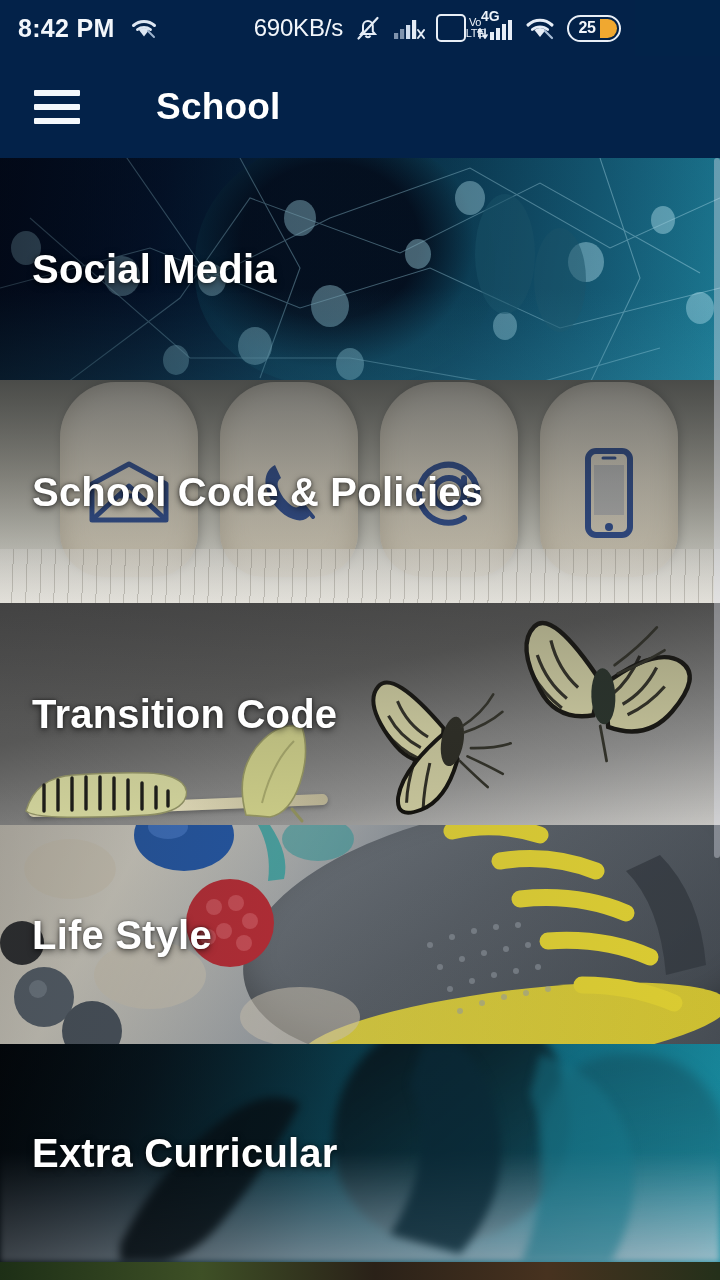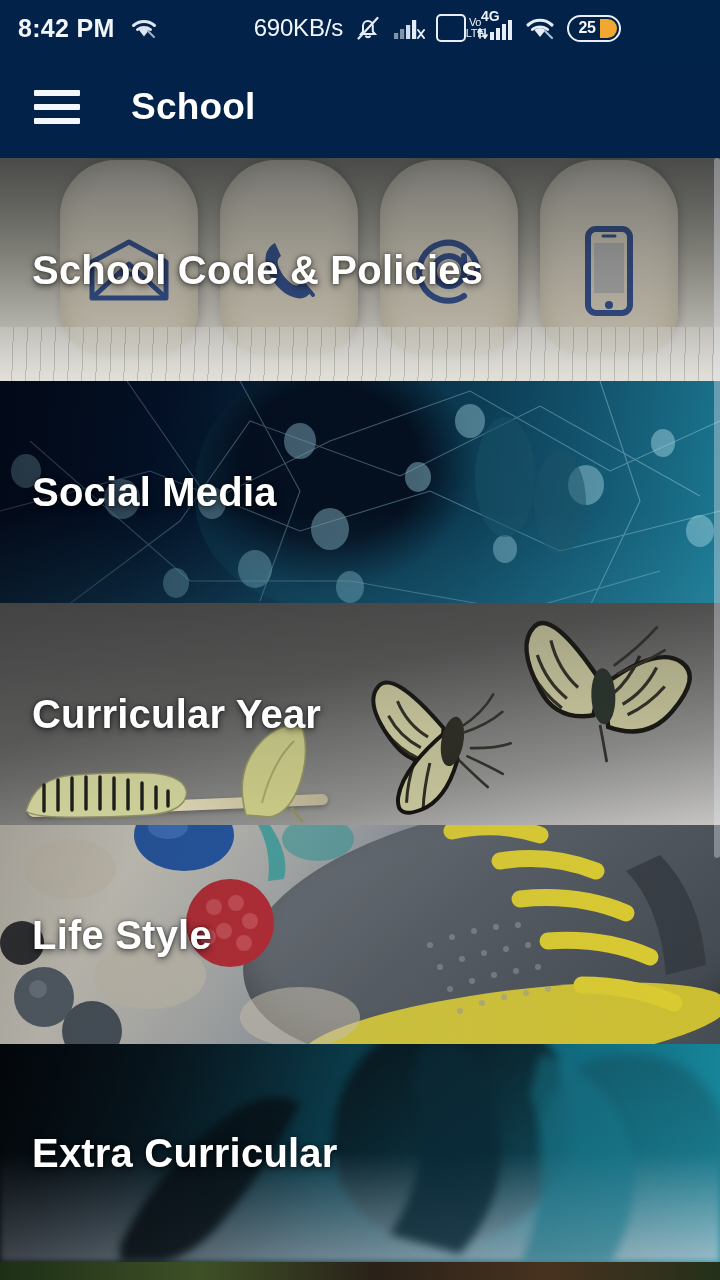--- a/index.html
+++ b/index.html
@@ -48,21 +48,21 @@
     background:#f0a830; border-radius:0 11px 11px 0;
   }
   .battery .pct{
     position:relative; font-size:16px; font-weight:bold; color:#f2f6fb;
     letter-spacing:-.5px; margin-right:14px;
   }
 
   
   .appbar{
     width:720px; height:102px; background:#032249;
-    display:flex; align-items:center; padding-left:34px; gap:51px;
+    display:flex; align-items:center; padding-left:34px; gap:76px;
   }
   .hamburger{ width:46px; height:34px; display:flex; flex-direction:column; justify-content:space-between; cursor:pointer; }
   .hamburger span{ display:block; height:6px; background:#f4f8fc; border-radius:1px; }
   .appbar-title{ font-size:37px; font-weight:bold; color:#ffffff; letter-spacing:.2px; }
 
   
   .list{ position:relative; width:720px; height:1122px; overflow:hidden; background:#10171f; }
   .card{ position:relative; width:720px; overflow:hidden; }
   .card-art{ position:absolute; inset:0; }
   .card-title{
@@ -221,20 +221,59 @@
 <div class="appbar">
   <div class="hamburger">
     <span></span>
     <span></span>
     <span></span>
   </div>
   <div class="appbar-title">School</div>
 </div>
 
 <div class="list">
+
+  <div class="card c2">
+    <div class="card-art">
+      <div class="head"></div>
+      <svg width="720" height="222" viewBox="0 0 720 222" style="position:absolute;inset:0">
+        <g stroke="#9fd4e4" stroke-width="1.1" opacity=".5" fill="none">
+          <path d="M120 -10 L210 120 L330 60 L470 10 L610 90 L720 40"></path>
+          <path d="M0 130 L150 90 L300 150 L430 110 L560 170 L720 130"></path>
+          <path d="M60 230 L180 140 L250 40 L400 95 L540 25 L700 115"></path>
+          <path d="M30 60 L190 200 L350 200 L520 230 L660 190"></path>
+          <path d="M240 0 L300 110 L260 220"></path>
+          <path d="M600 0 L640 120 L590 225"></path>
+        </g>
+        <g fill="#a8dcea" opacity=".52">
+          <ellipse cx="122" cy="118" rx="18" ry="20"></ellipse>
+            <ellipse cx="212" cy="122" rx="14" ry="16"></ellipse>
+          <ellipse cx="300" cy="60" rx="16" ry="18"></ellipse>
+            <ellipse cx="330" cy="148" rx="19" ry="21"></ellipse>
+          <ellipse cx="418" cy="96" rx="13" ry="15"></ellipse>
+            <ellipse cx="470" cy="40" rx="15" ry="17"></ellipse>
+          <ellipse cx="255" cy="188" rx="17" ry="19"></ellipse>
+            <ellipse cx="350" cy="206" rx="14" ry="16"></ellipse>
+          <ellipse cx="586" cy="104" rx="18" ry="20"></ellipse>
+            <ellipse cx="663" cy="62" rx="12" ry="14"></ellipse>
+          <ellipse cx="176" cy="202" rx="13" ry="15"></ellipse>
+            <ellipse cx="505" cy="168" rx="12" ry="14"></ellipse>
+          <ellipse cx="26" cy="90" rx="15" ry="17"></ellipse>
+            <ellipse cx="700" cy="150" rx="14" ry="16"></ellipse>
+        </g>
+        <g fill="#1e5c72" opacity=".55">
+          <ellipse cx="505" cy="96" rx="30" ry="60"></ellipse>
+          <ellipse cx="560" cy="122" rx="26" ry="52"></ellipse>
+        </g>
+      </svg>
+      <div class="glow"></div>
+    </div>
+    <div class="scrim c2-scrim"></div>
+    <div class="card-title">Social Media</div>
+  </div>
 
   <div class="card c1">
     <div class="card-art">
       <div class="keys">
         <div class="key">
           <span class="g">
             <svg width="86" height="66" viewBox="0 0 86 66">
               <path d="M6 24 L43 4 L80 24 V60 H6 Z" fill="none" stroke="#2e4c8e" stroke-width="5" stroke-linejoin="round"></path>
               <path d="M6 60 L32 36 H54 L80 60" fill="none" stroke="#2e4c8e" stroke-width="5" stroke-linejoin="round"></path>
               <path d="M32 36 L43 26 L54 36" fill="none" stroke="#2e4c8e" stroke-width="5" stroke-linejoin="round"></path>
@@ -268,59 +307,20 @@
           </span>
         </div>
       </div>
       <div class="paper"></div>
       <div class="paper-lines"></div>
     </div>
     <div class="scrim c1-scrim"></div>
     <div class="card-title">School Code &amp; Policies</div>
   </div>
 
-  <div class="card c2">
-    <div class="card-art">
-      <div class="head"></div>
-      <svg width="720" height="222" viewBox="0 0 720 222" style="position:absolute;inset:0">
-        <g stroke="#9fd4e4" stroke-width="1.1" opacity=".5" fill="none">
-          <path d="M120 -10 L210 120 L330 60 L470 10 L610 90 L720 40"></path>
-          <path d="M0 130 L150 90 L300 150 L430 110 L560 170 L720 130"></path>
-          <path d="M60 230 L180 140 L250 40 L400 95 L540 25 L700 115"></path>
-          <path d="M30 60 L190 200 L350 200 L520 230 L660 190"></path>
-          <path d="M240 0 L300 110 L260 220"></path>
-          <path d="M600 0 L640 120 L590 225"></path>
-        </g>
-        <g fill="#a8dcea" opacity=".52">
-          <ellipse cx="122" cy="118" rx="18" ry="20"></ellipse>
-            <ellipse cx="212" cy="122" rx="14" ry="16"></ellipse>
-          <ellipse cx="300" cy="60" rx="16" ry="18"></ellipse>
-            <ellipse cx="330" cy="148" rx="19" ry="21"></ellipse>
-          <ellipse cx="418" cy="96" rx="13" ry="15"></ellipse>
-            <ellipse cx="470" cy="40" rx="15" ry="17"></ellipse>
-          <ellipse cx="255" cy="188" rx="17" ry="19"></ellipse>
-            <ellipse cx="350" cy="206" rx="14" ry="16"></ellipse>
-          <ellipse cx="586" cy="104" rx="18" ry="20"></ellipse>
-            <ellipse cx="663" cy="62" rx="12" ry="14"></ellipse>
-          <ellipse cx="176" cy="202" rx="13" ry="15"></ellipse>
-            <ellipse cx="505" cy="168" rx="12" ry="14"></ellipse>
-          <ellipse cx="26" cy="90" rx="15" ry="17"></ellipse>
-            <ellipse cx="700" cy="150" rx="14" ry="16"></ellipse>
-        </g>
-        <g fill="#1e5c72" opacity=".55">
-          <ellipse cx="505" cy="96" rx="30" ry="60"></ellipse>
-          <ellipse cx="560" cy="122" rx="26" ry="52"></ellipse>
-        </g>
-      </svg>
-      <div class="glow"></div>
-    </div>
-    <div class="scrim c2-scrim"></div>
-    <div class="card-title">Social Media</div>
-  </div>
-
   <div class="card c3">
     <div class="card-art">
       <div class="twig"></div>
       <svg width="720" height="222" viewBox="0 0 720 222" style="position:absolute;inset:0">
 
         <g>
           <path d="M26 208 q10 -34 48 -36 q44 -3 74 -2 q24 1 34 10 q8 8 2 18 q-8 12 -36 14 q-52 3 -90 2 q-26 -1 -32 -6 Z" fill="#cfd19a" stroke="#8e8f63" stroke-width="1.4"></path>
           <g stroke="#1c1c18" stroke-width="3.4" stroke-linecap="round">
             <path d="M44 182 v26"></path>
               <path d="M58 177 v30"></path>
@@ -375,21 +375,21 @@
           <ellipse cx="92" cy="78" rx="12" ry="28" fill="#263028" transform="rotate(-8 92 78)"></ellipse>
           <g stroke="#2f2f26" stroke-width="2.8" fill="none" stroke-linecap="round">
             <path d="M100 46 q22 -20 38 -42"></path>
               <path d="M104 54 q26 -14 44 -28"></path>
             <path d="M92 108 q6 20 10 34"></path>
           </g>
         </g>
       </svg>
     </div>
     <div class="scrim c3-scrim"></div>
-    <div class="card-title">Curricular Year</div>
+    <div class="card-title">Transition Code</div>
   </div>
 
   <div class="card c5">
     <div class="card-art">
       <div class="shoe"></div>
       <div class="sole"></div>
       <svg width="720" height="219" viewBox="0 0 720 219" style="position:absolute;inset:0">
 
         <g fill="#9aa2ab" opacity=".55">
           <g>

